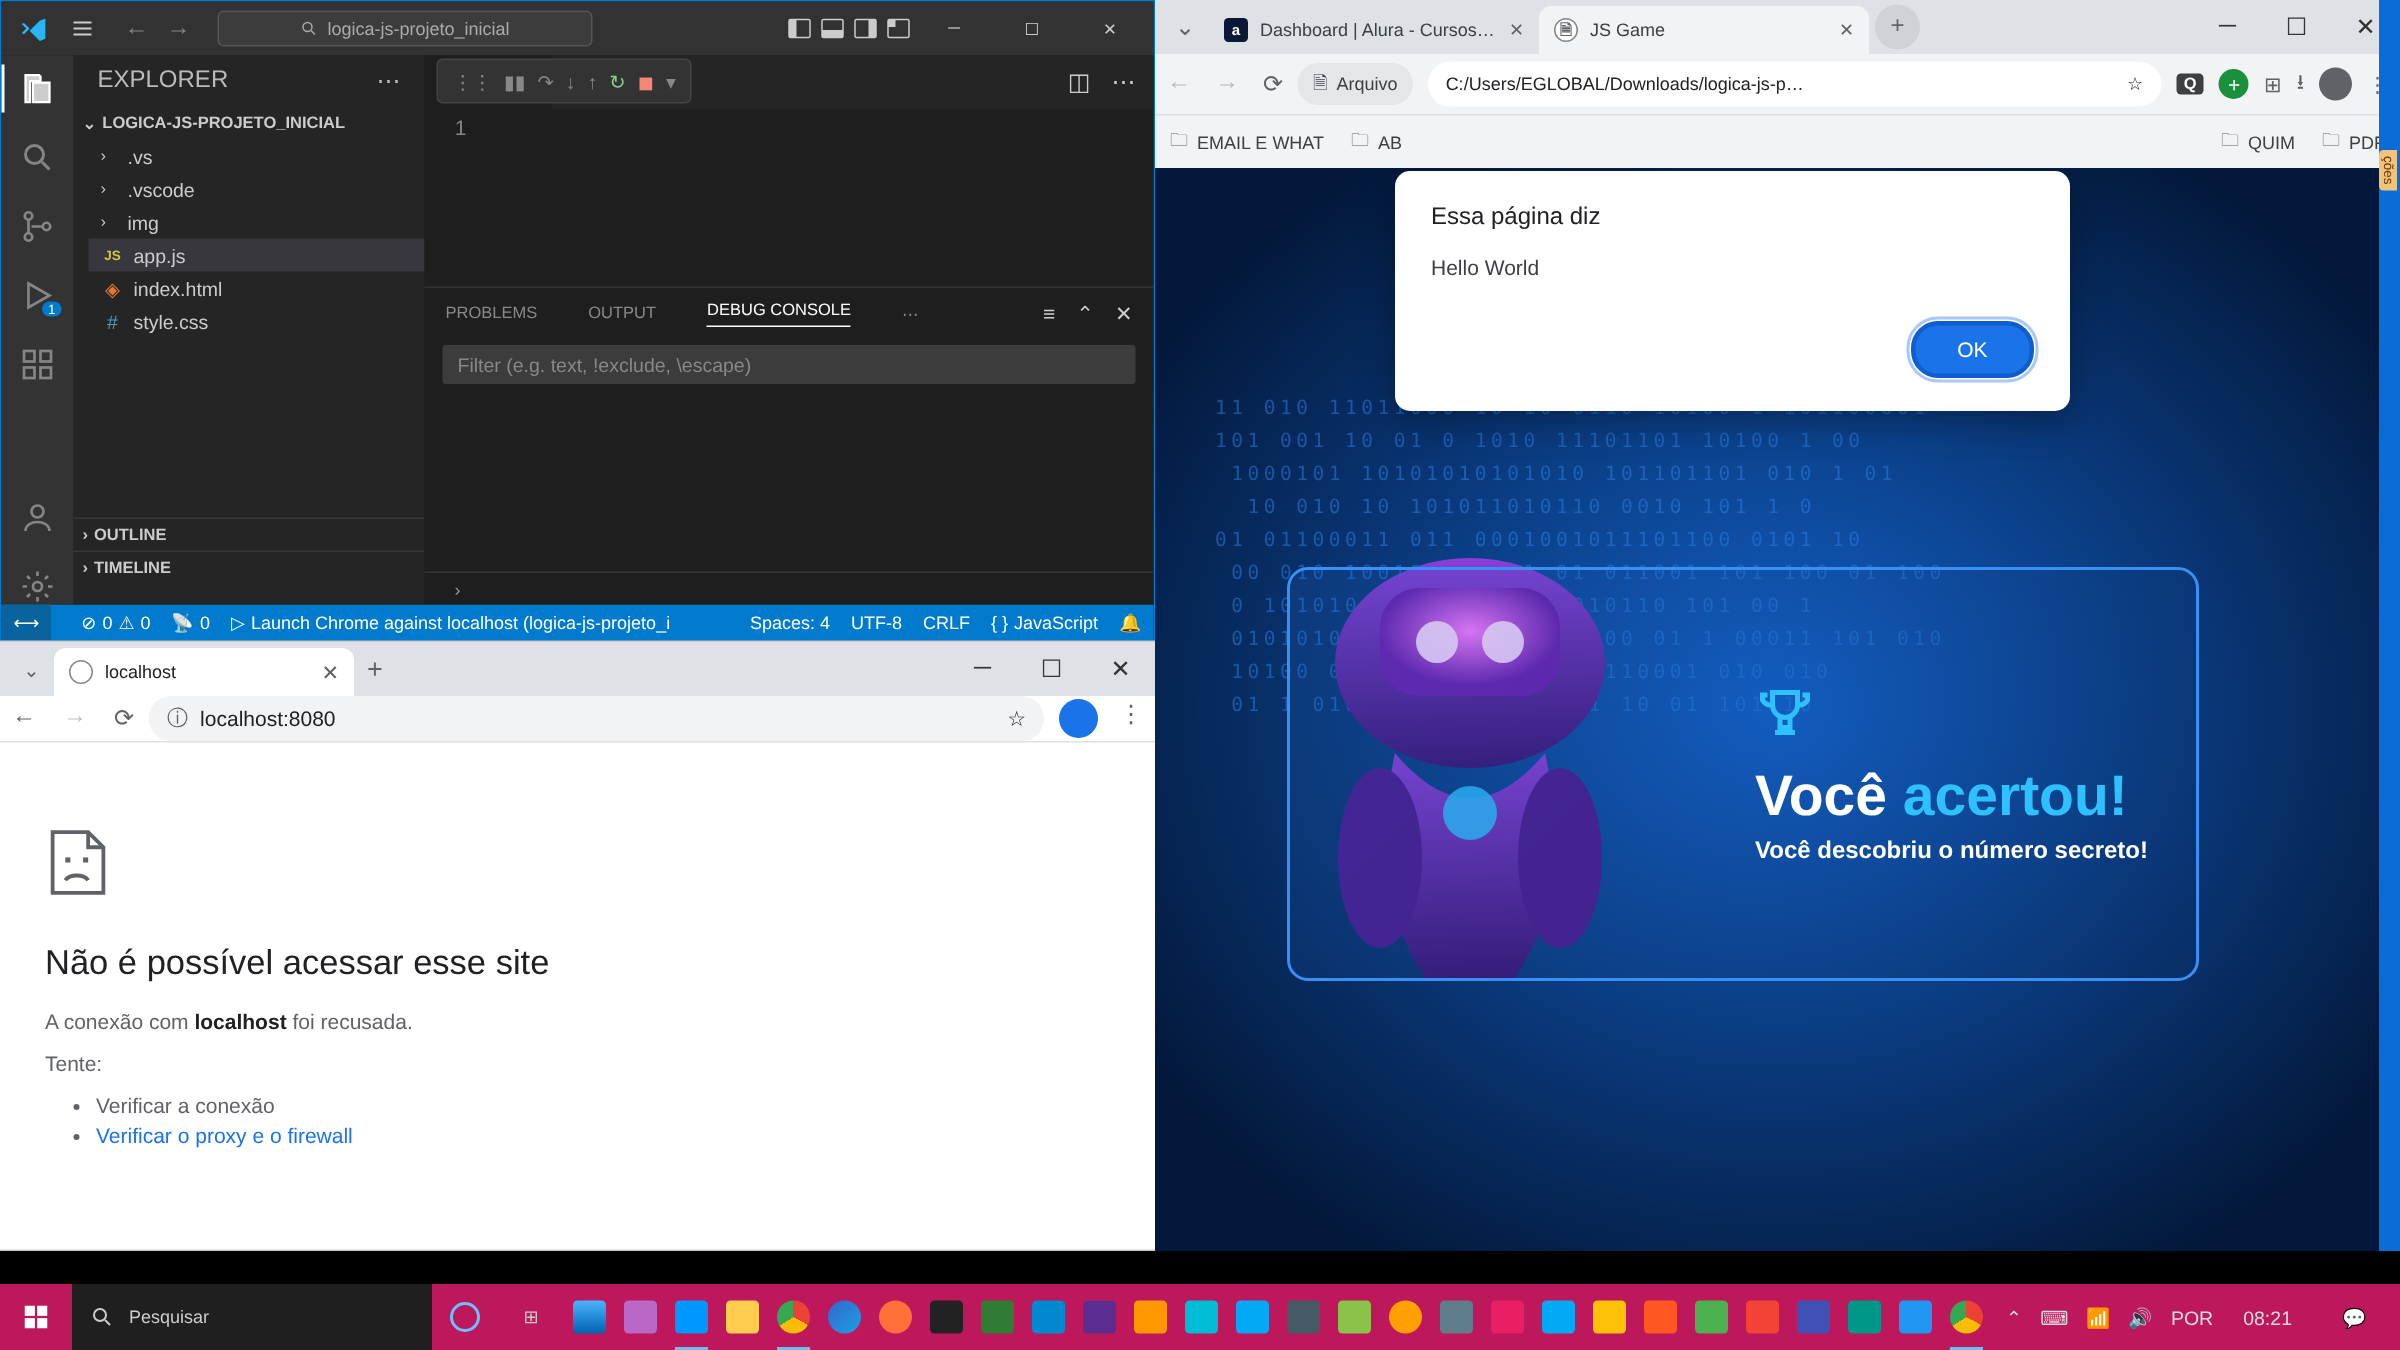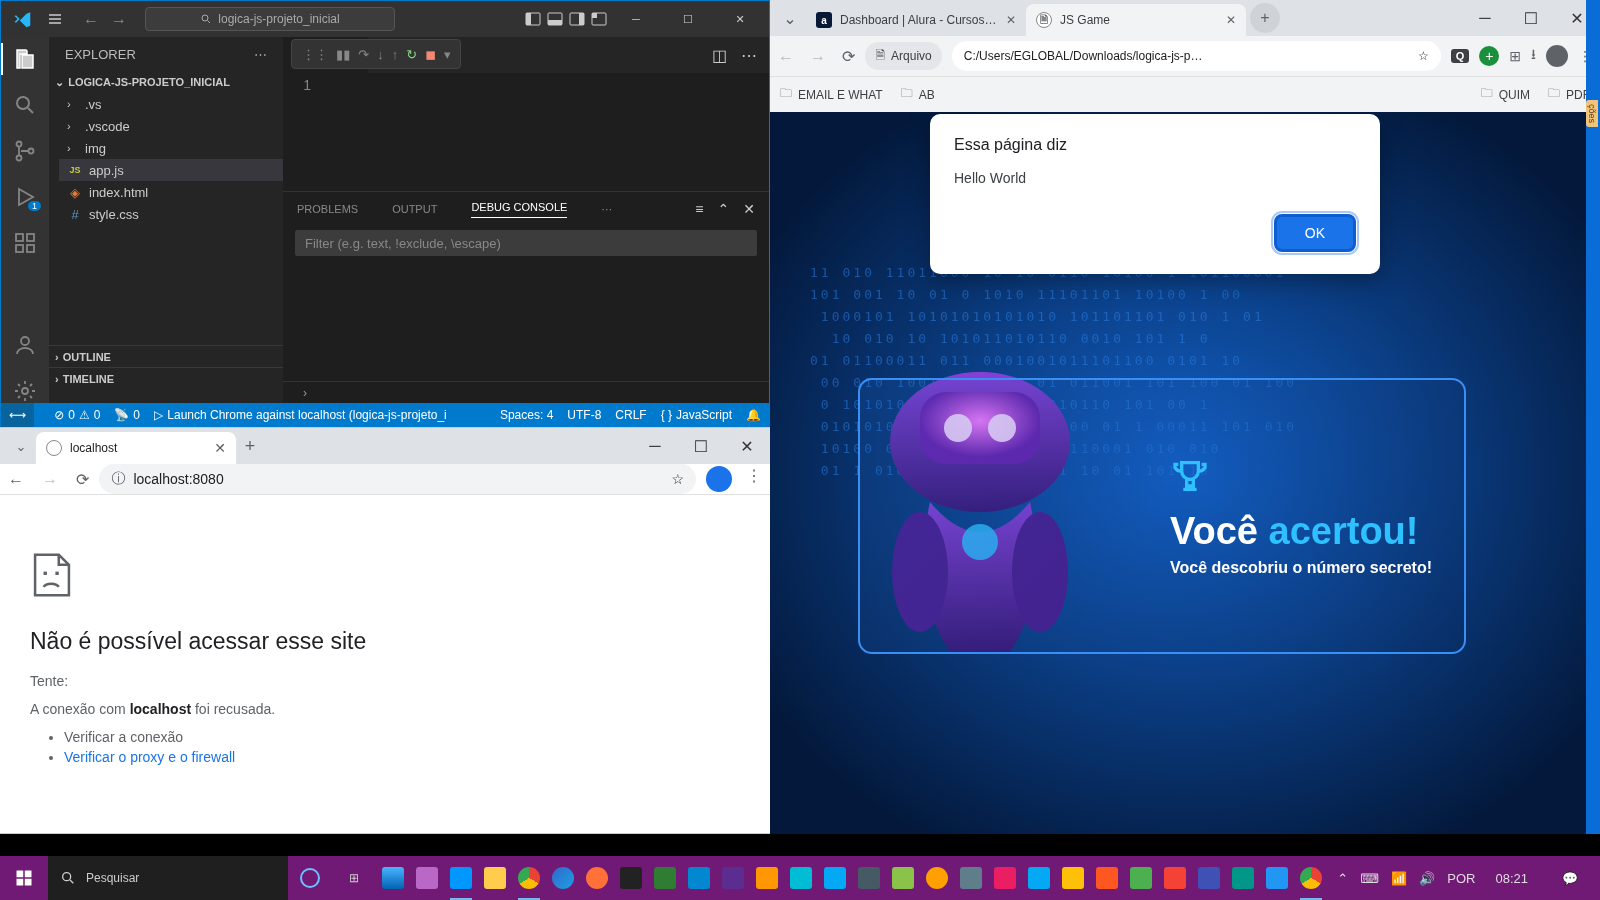--- a/index.html
+++ b/index.html
@@ -19,21 +19,21 @@
 
   .vsc-body { display: flex; height: calc(100% - 36px - 24px); }
   .actbar { width: 48px; background: #333; display: flex; flex-direction: column; align-items: center; padding-top: 10px; gap: 22px; }
   .actbar .ic { width: 24px; height: 24px; fill: #858585; cursor: pointer; position: relative; }
   .actbar .ic.active { fill: #fff; }
   .actbar .ic.active::before { content:""; position:absolute; left:-12px; top:-4px; bottom:-4px; width:2px; background:#fff; }
   .actbar .spacer { flex: 1; }
   .badge { position:absolute; bottom:-2px; right:-4px; background:#007acc; color:#fff; border-radius:8px; font-size:9px; padding:0 4px; }
 
   .sidebar { width: 234px; background: #252526; font-size: 13px; }
-  .sb-title { height: 34px; display: flex; align-items: center; padding: 0 16px; font-size: 13px; color: #bbb; justify-content: space-between; }
+  .sb-title { height: 34px; display: flex; align-items: center; padding: 0 16px; font-size: 16px; color: #bbb; justify-content: space-between; }
   .sb-proj { height: 22px; display: flex; align-items: center; padding: 0 6px; font-size: 11px; font-weight: 700; color: #ccc; gap: 4px; }
   .tree { padding-left: 10px; }
   .tree .item { height: 22px; display: flex; align-items: center; gap: 6px; padding-left: 8px; color: #ccc; cursor: pointer; font-size: 13px; }
   .tree .item.sel { background: #37373d; }
   .tree .chev { color: #ccc; font-size: 11px; width: 12px; }
   .ficon { width: 16px; text-align: center; }
   .fi-js { color: #cbcb41; font-weight: 700; font-size: 9px; }
   .fi-html { color: #e37933; }
   .fi-css { color: #519aba; }
   .sb-section { height: 22px; border-top: 1px solid #383838; display: flex; align-items: center; padding: 0 6px; font-size: 11px; font-weight: 700; color: #ccc; gap: 4px; }
@@ -124,28 +124,28 @@
   .gametext { margin-left: 310px; color:#fff; }
   .gametext .trophy { width:40px; height:40px; margin-bottom:10px; }
   .gametext h2 { font-size:38px; font-weight:800; }
   .gametext h2 .hl { color:#2ec0ff; }
   .gametext p { font-size:16px; font-weight:600; margin-top:6px;}
 
   .dialog { position:absolute; left:160px; top:2px; width:450px; background:#fff; border-radius:10px; box-shadow:0 6px 24px rgba(0,0,0,.35); padding:22px 24px; font-size:14px; color:#202124; z-index:10;}
   .dialog .dt { font-size:16px; font-weight:500; margin-bottom:16px;}
   .dialog .dm { color:#3c4043; margin-bottom:28px;}
   .dialog .db { display:flex; justify-content:flex-end;}
-  .dialog button { background:#1a73e8; color:#fff; border:3px solid #0f5ecf; border-radius:8px; padding:8px 28px; font-size:14px; font-weight:500; cursor:pointer; outline:2px solid #a8c7fa; outline-offset:1px;}
+  .dialog button { background:#1a73e8; color:#fff; border:3px solid #0f5ecf; border-radius:18px; padding:8px 28px; font-size:14px; font-weight:500; cursor:pointer; outline:2px solid #a8c7fa; outline-offset:1px;}
 
   
   .rightstrip { position:absolute; right:0; top:0; width:14px; height:834px; background:#0a6cd6; }
   .rightstrip .blob { background:#f0c47a; color:#673800; font-size:9px; writing-mode:vertical-rl; padding:4px 1px; margin-top:100px; border-radius:3px 0 0 3px;}
 
   
-  .taskbar { position:absolute; bottom:0; left:0; right:0; height:44px; background:#701a75; display:flex; align-items:center; color:#fff; font-size:12px;}
+  .taskbar { position:absolute; bottom:0; left:0; right:0; height:44px; background:#be185d; display:flex; align-items:center; color:#fff; font-size:12px;}
   .taskbar .start { width:48px; height:44px; display:flex; align-items:center; justify-content:center; cursor:pointer;}
   .taskbar .start svg { width:18px; height:18px;}
   .taskbar .search { height:44px; width:240px; background:#1f1f1f; display:flex; align-items:center; padding:0 12px; gap:10px; color:#ccc;}
   .taskbar .cortana { width:44px; height:44px; display:flex; align-items:center; justify-content:center;}
   .taskbar .cortana .ring { width:20px; height:20px; border:2px solid #6cc0ff; border-radius:50%;}
   .taskbar .taskview { width:44px; display:flex; align-items:center; justify-content:center; cursor:pointer; color:#ccc;}
   .taskbar .apps { display:flex; height:44px;}
   .taskbar .app { width:34px; height:44px; display:flex; align-items:center; justify-content:center; cursor:pointer; position:relative;}
   .taskbar .app.running::after { content:""; position:absolute; bottom:0; left:6px; right:6px; height:2px; background:#76b9ed;}
   .taskbar .app .ib { width:22px; height:22px; border-radius:3px;}
@@ -377,22 +377,22 @@
   </div>
   <div class="dev-page">
     <svg class="sad" viewBox="0 0 48 52">
       <path d="M4 2h28l12 12v36H4z" fill="none" stroke="#5f6368" stroke-width="3"></path>
       <path d="M32 2v12h12" fill="none" stroke="#5f6368" stroke-width="3"></path>
       <rect x="14" y="22" width="4" height="4" fill="#5f6368"></rect>
         <rect x="28" y="22" width="4" height="4" fill="#5f6368"></rect>
       <path d="M14 40c3-5 15-5 18 0" fill="none" stroke="#5f6368" stroke-width="3"></path>
     </svg>
     <h1>Não é possível acessar esse site</h1>
+    <p><span>A conexão com </span><b>localhost</b><span> foi recusada.</span></p>
     <p>Tente:</p>
-    <p><span>A conexão com </span><b>localhost</b><span> foi recusada.</span></p>
     <ul>
       <li>Verificar a conexão</li>
       <li><a>Verificar o proxy e o firewall</a></li>
     </ul>
   </div>
 </div>
 
 <div class="chrome">
   <div class="cr-tabs">
     <div class="expand">⌄</div>

